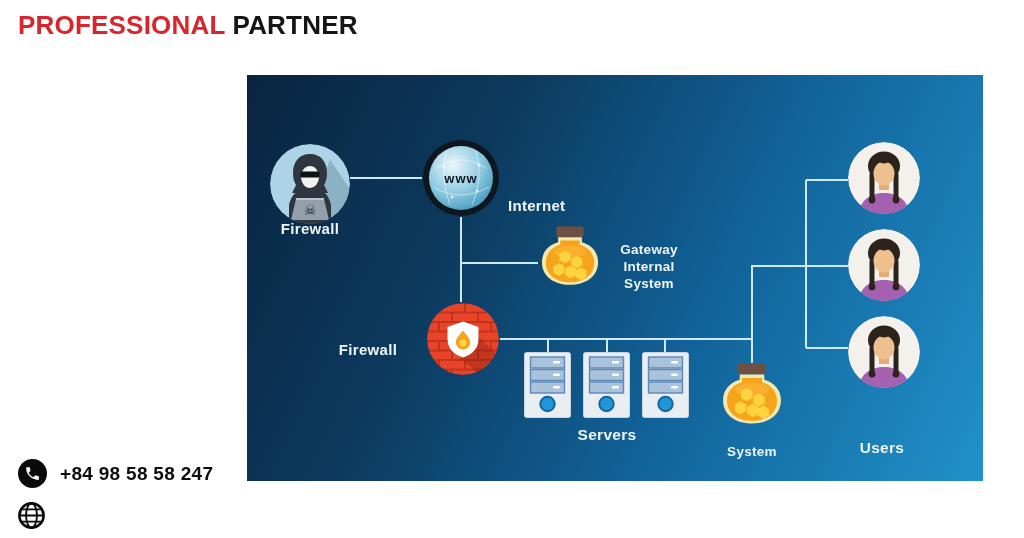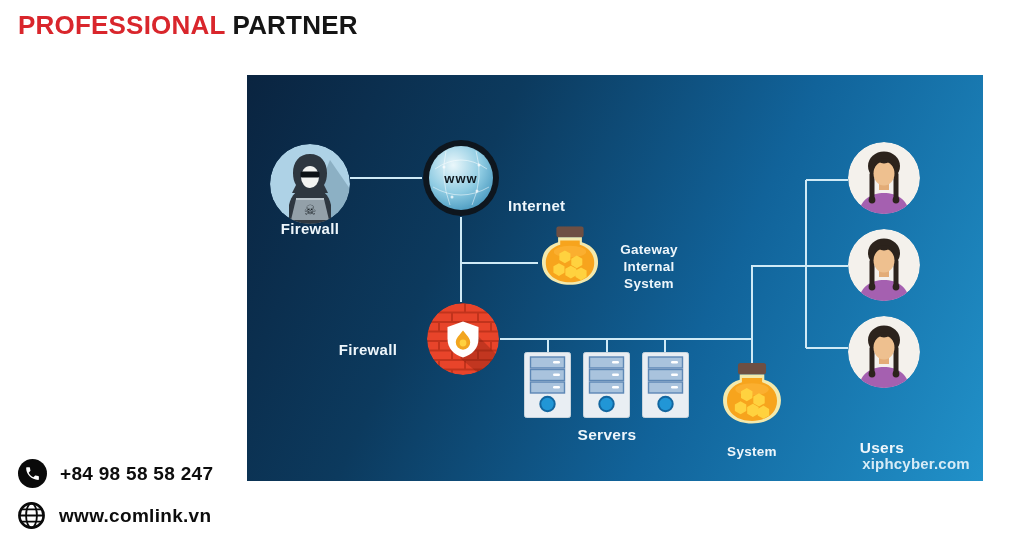--- a/index.html
+++ b/index.html
@@ -223,21 +223,20 @@
           <use href="#useravatar"></use>
         </svg>
     </div>
     <div class="node" style="left:601px;top:241px;">
       <svg width="72" height="72" viewBox="0 0 72 72">
           <use href="#useravatar"></use>
         </svg>
     </div>
     <div class="nlabel" style="left:575px;top:320px;width:120px;font-size:15.5px;margin-top:44px;">Users</div>
 
-    <div class="watermark">xiphcyber.com</div>
   </div>
 
   <div class="contact-row row-phone">
     <div class="cicon solid">
       <svg width="17" height="17" viewBox="0 0 24 24">
         <path fill="#ffffff" d="M6.62 10.79c1.44 2.83 3.76 5.14 6.59 6.59l2.2-2.21c.27-.27.67-.36 1.02-.24 1.12.37 2.33.57 3.57.57.55 0 1 .45 1 1V20c0 .55-.45 1-1 1-9.39 0-17-7.61-17-17 0-.55.45-1 1-1h3.5c.55 0 1 .45 1 1 0 1.25.2 2.45.57 3.57.11.35.03.74-.25 1.02l-2.2 2.2z"></path>
       </svg>
     </div>
     <div class="ctext">+84 98 58 58 247</div>
   </div>
@@ -245,16 +244,15 @@
   <div class="contact-row row-web">
     <div class="cicon">
       <svg width="29" height="29" viewBox="0 0 24 24">
         <g stroke="#0a0a0a" fill="none">
           <circle cx="12" cy="12" r="10" stroke-width="2.2"></circle>
           <ellipse cx="12" cy="12" rx="4.5" ry="10" stroke-width="1.5"></ellipse>
           <path d="M2 12 H22 M3.3 7 H20.7 M3.3 17 H20.7" stroke-width="1.5"></path>
         </g>
       </svg>
     </div>
-    <div class="ctext">www.comlink.vn</div>
   </div>
 
 </div>
 
 </body></html>

